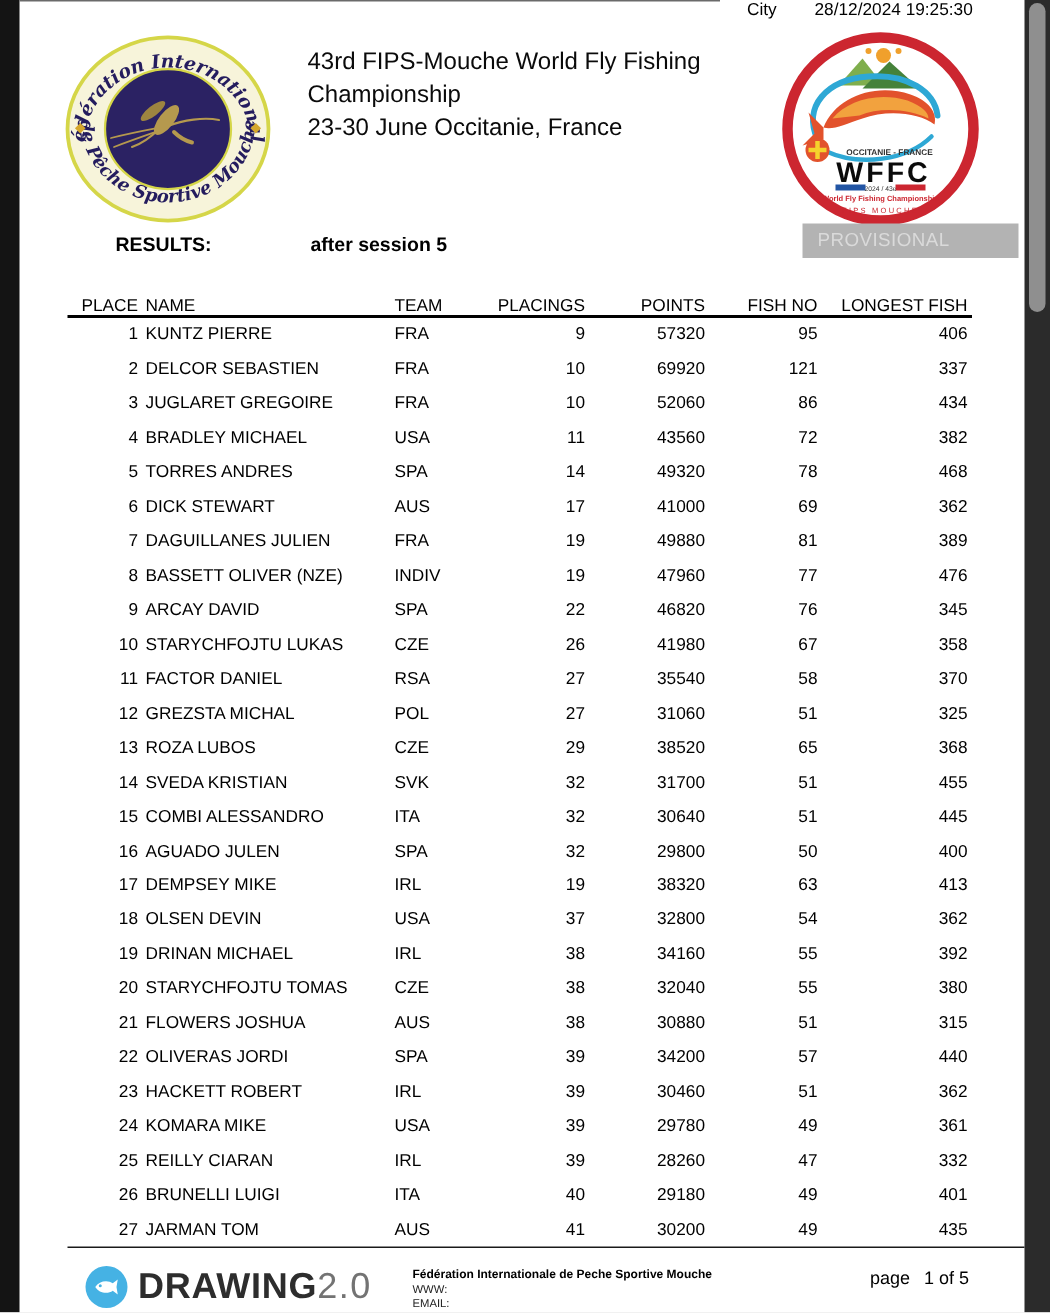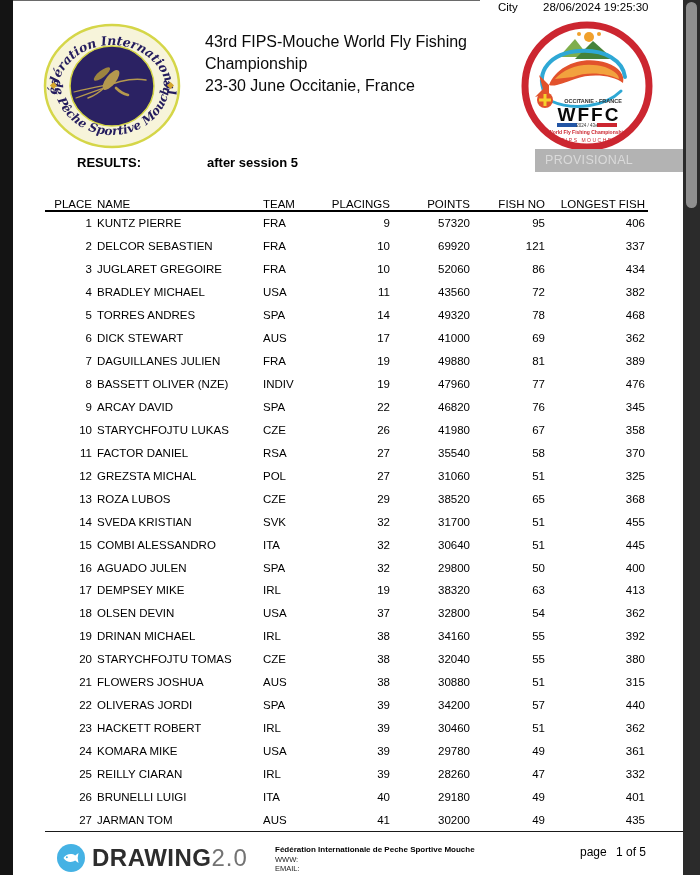--- a/index.html
+++ b/index.html
@@ -12,21 +12,21 @@
   .scroll-thumb{position:absolute;left:3px;top:2px;width:11px;height:206px;background:#8f8f8f;border-radius:6px;}
   
   .city-label{position:absolute;left:498px;top:1px;font-size:11.5px;}
   .datetime{position:absolute;left:543px;top:1px;font-size:11.5px;}
   .title{position:absolute;left:205px;top:31px;width:330px;font-size:16px;line-height:22px;color:#0a0a0a;}
   .left-logo{position:absolute;left:40px;top:22px;width:144px;height:128px;}
   .right-logo{position:absolute;left:521px;top:21px;width:132px;height:130px;}
   
   .results-label{position:absolute;left:77px;top:155px;font-size:13px;font-weight:bold;}
   .session-label{position:absolute;left:207px;top:155px;font-size:13px;font-weight:bold;}
-  .provisional{position:absolute;left:535px;top:149px;width:164px;height:23px;background:#b3b3b3;
+  .provisional{position:absolute;left:535px;top:149px;width:144px;height:23px;background:#b3b3b3;
                color:#dadada;font-size:12.5px;line-height:23px;padding-left:10px;box-sizing:border-box;letter-spacing:.3px;}
   
   .tbl{position:absolute;left:45px;top:198px;width:603px;}
   .tbl-head,.tbl-row{display:grid;grid-template-columns:47px 168px 70px 60px 80px 75px 103px;}
   .tbl-head{font-size:11.5px;padding-bottom:0;border-bottom:2px solid #000;}
   .tbl-body{display:grid;grid-auto-rows:22.95px;border-bottom:1.5px solid #1a1a1a;width:638px;}
   .tbl-row{align-items:center;font-size:11.5px;width:603px;}
   .c-place{text-align:right;}
   .c-name{text-align:left;padding-left:5px;}
   .c-team{text-align:left;padding-left:3px;}
@@ -44,21 +44,21 @@
 </style>
 </head>
 <body>
 
 <div class="screen">
 
   <div class="bezel-left"></div>
   <div class="top-edge"></div>
 
   <div class="city-label">City</div>
-  <div class="datetime">28/06/2024 19:25:30</div>
+  <div class="datetime">28/12/2024 19:25:30</div>
 
   <div class="left-logo">
     <svg width="144" height="128" viewBox="0 0 144 128">
       <ellipse cx="72" cy="64" rx="67" ry="61" fill="#f7f4da" stroke="#d5d648" stroke-width="2.5"></ellipse>
       <ellipse cx="72" cy="64" rx="42" ry="40" fill="#2b2263" stroke="#d5d648" stroke-width="1.5"></ellipse>
 
       <g stroke="#b5994e" fill="none" stroke-linecap="round">
         <path d="M34,70 C50,66 62,64 72,62" stroke-width="1.2"></path>
         <path d="M36,76 C52,70 64,66 72,63" stroke-width="1.2"></path>
         <path d="M72,62 C82,58 96,56 106,58" stroke-width="1.4"></path>

